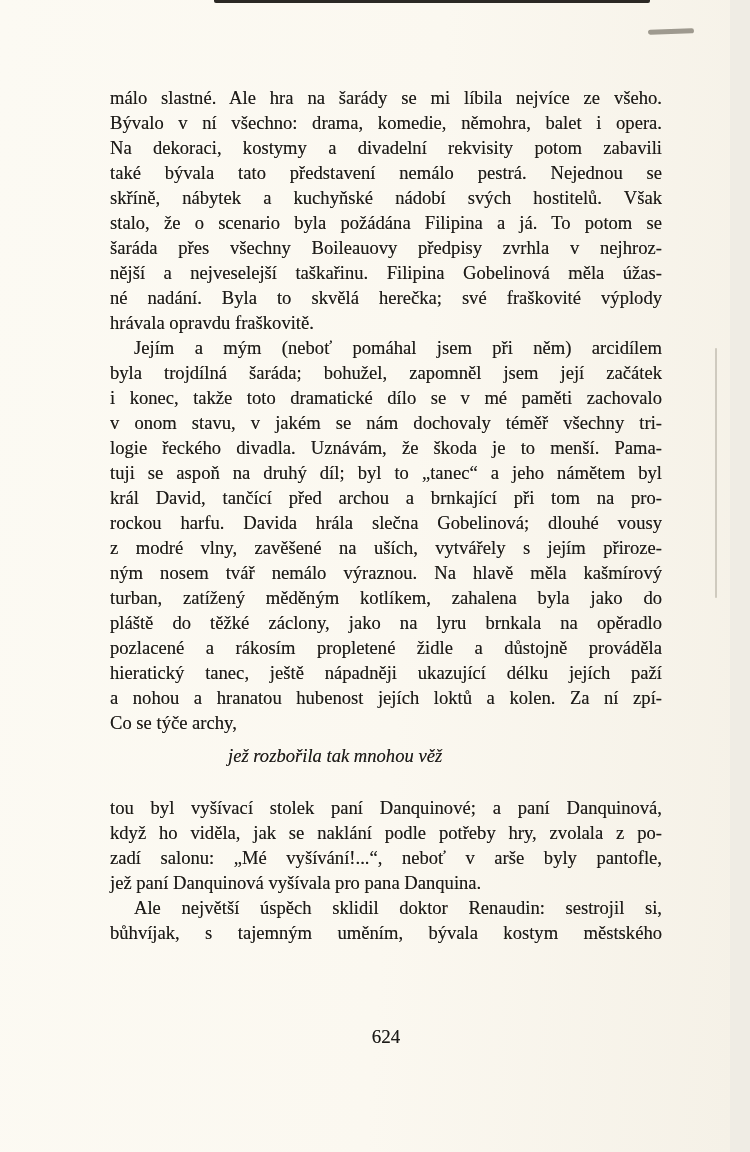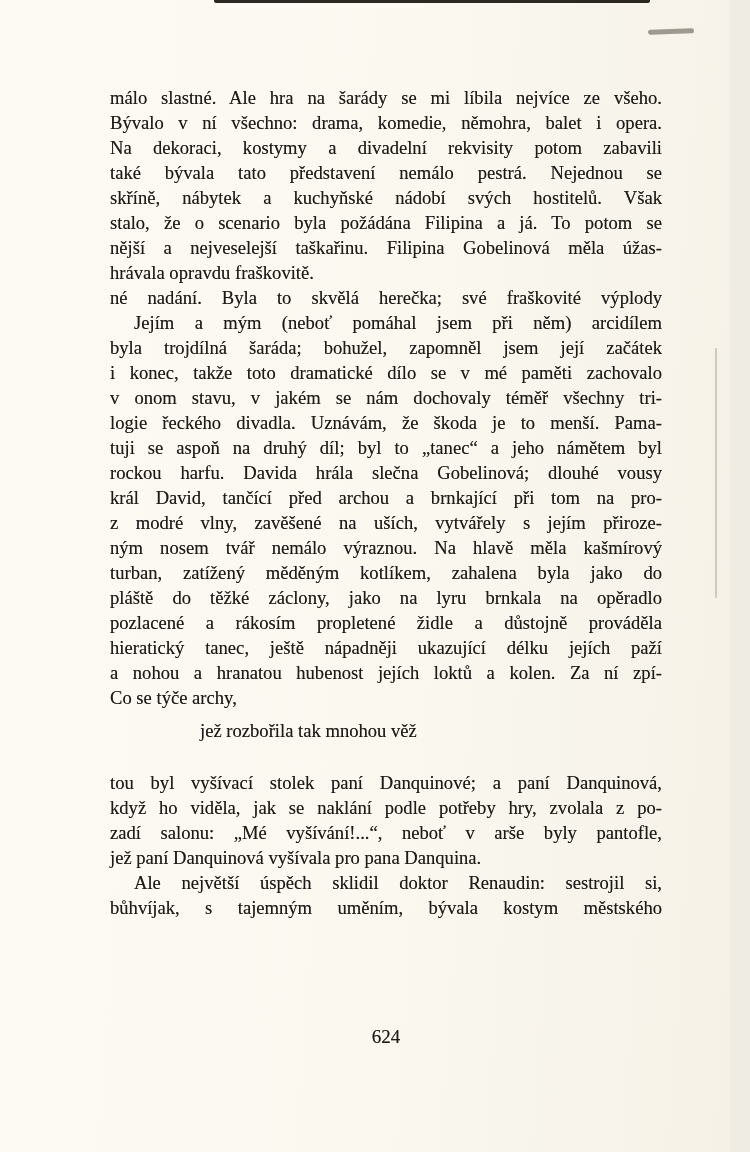--- a/index.html
+++ b/index.html
@@ -33,21 +33,22 @@
   .text-block {
     position: absolute; left: 110px; top: 85px; width: 552px;
     font-size: 18.6px; line-height: 25px;
     text-shadow: 0 0 0.5px rgba(26, 24, 21, 0.55);
   }
   .para { margin: 0; }
   .line { text-align: justify; text-align-last: justify; }
   .line.last { text-align-last: left; }
   .line.ind { text-indent: 24px; }
   .verse {
-    margin: 8px 0 27px 90px;
+    margin: 8px 0 27px 118px;
+    font-style: italic;
   }
   .verse .line { text-align: left; text-align-last: left; }
   .page-number {
     position: absolute; top: 1016px; left: 110px; width: 552px;
     text-align: center; font-size: 19px; line-height: 25px;
     text-shadow: 0 0 0.5px rgba(26, 24, 21, 0.55);
     margin-top: 8px;
   }
 </style>
 </head>
@@ -61,34 +62,35 @@
 
   <div class="text-block">
 
     <div class="para">
       <div class="line">málo slastné. Ale hra na šarády se mi líbila nejvíce ze všeho.</div>
       <div class="line">Bývalo v ní všechno: drama, komedie, němohra, balet i opera.</div>
       <div class="line">Na dekoraci, kostymy a divadelní rekvisity potom zabavili</div>
       <div class="line">také bývala tato představení nemálo pestrá. Nejednou se</div>
       <div class="line">skříně, nábytek a kuchyňské nádobí svých hostitelů. Však</div>
       <div class="line">stalo, že o scenario byla požádána Filipina a já. To potom se</div>
+      <div class="line">šaráda přes všechny Boileauovy předpisy zvrhla v nejhroz-</div>
       <div class="line">nější a nejveselejší taškařinu. Filipina Gobelinová měla úžas-</div>
+      <div class="line">né nadání. Byla to skvělá herečka; své fraškovité výplody</div>
       <div class="line last">hrávala opravdu fraškovitě.</div>
-      <div class="line">né nadání. Byla to skvělá herečka; své fraškovité výplody</div>
     </div>
 
     <div class="para">
       <div class="line ind">Jejím a mým (neboť pomáhal jsem při něm) arcidílem</div>
       <div class="line">byla trojdílná šaráda; bohužel, zapomněl jsem její začátek</div>
       <div class="line">i konec, takže toto dramatické dílo se v mé paměti zachovalo</div>
       <div class="line">v onom stavu, v jakém se nám dochovaly téměř všechny tri-</div>
       <div class="line">logie řeckého divadla. Uznávám, že škoda je to menší. Pama-</div>
       <div class="line">tuji se aspoň na druhý díl; byl to „tanec“ a jeho námětem byl</div>
+      <div class="line">král David, tančící před archou a brnkající při tom na pro-</div>
       <div class="line">rockou harfu. Davida hrála slečna Gobelinová; dlouhé vousy</div>
-      <div class="line">král David, tančící před archou a brnkající při tom na pro-</div>
       <div class="line">z modré vlny, zavěšené na uších, vytvářely s jejím přiroze-</div>
       <div class="line">ným nosem tvář nemálo výraznou. Na hlavě měla kašmírový</div>
       <div class="line">turban, zatížený měděným kotlíkem, zahalena byla jako do</div>
       <div class="line">pláště do těžké záclony, jako na lyru brnkala na opěradlo</div>
       <div class="line">pozlacené a rákosím propletené židle a důstojně prováděla</div>
       <div class="line">hieratický tanec, ještě nápadněji ukazující délku jejích paží</div>
       <div class="line">a nohou a hranatou hubenost jejích loktů a kolen. Za ní zpí-</div>
       <div class="line last">Co se týče archy,</div>
     </div>
 

